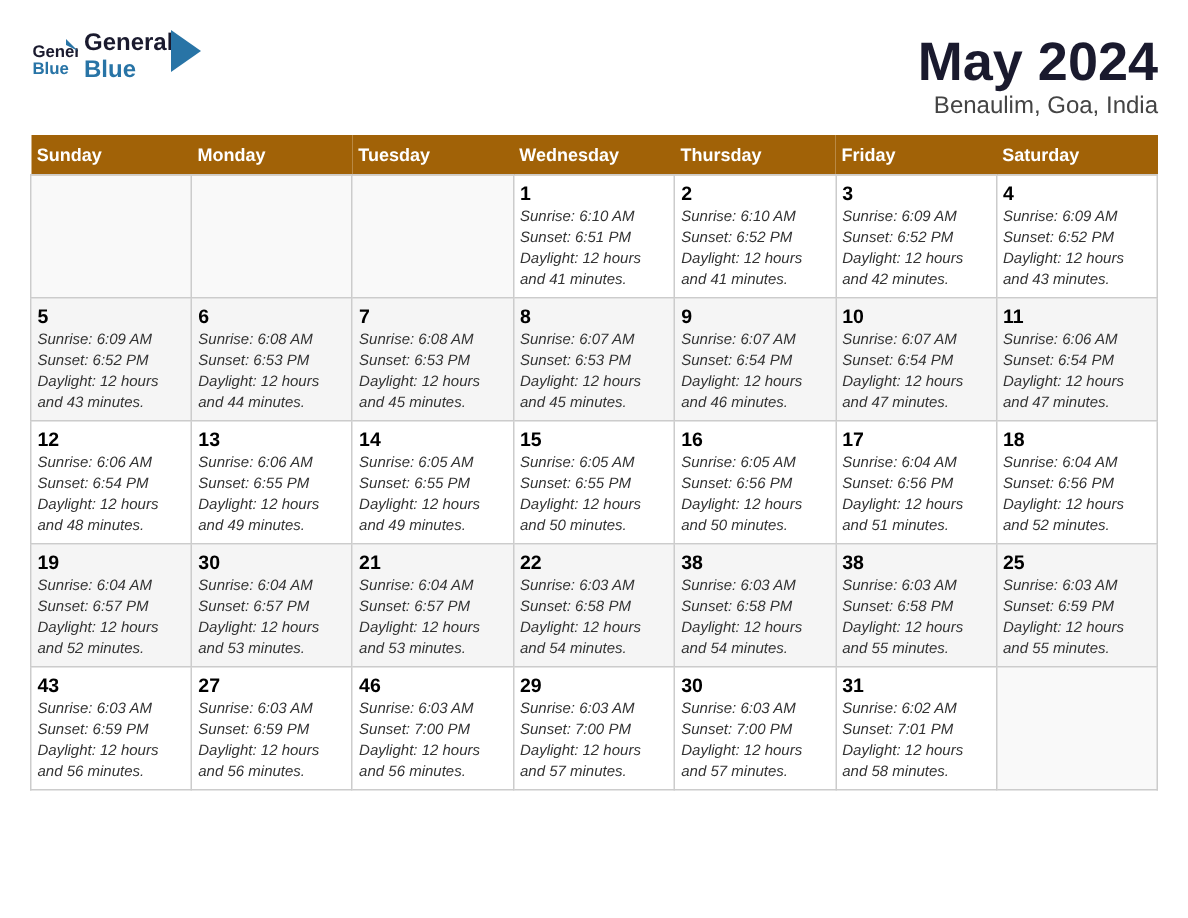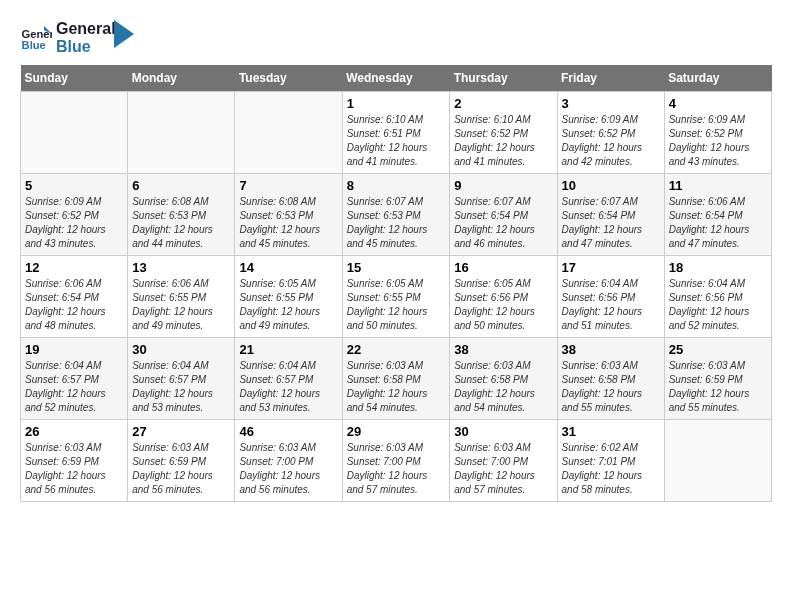--- a/index.html
+++ b/index.html
@@ -36,21 +36,21 @@
     .location {
       font-size: 16px;
       color: #444;
     }
     table {
       width: 100%;
       border-collapse: collapse;
       font-size: 11px;
     }
     thead tr th {
-      background-color: #737373;
+      background-color: #a16207;
       color: #fff;
       padding: 6px 4px;
       text-align: left;
       font-size: 12px;
       font-weight: bold;
     }
     tbody tr td {
       border: 1px solid #ccc;
       vertical-align: top;
       padding: 4px;
@@ -87,20 +87,24 @@
       <polygon points="30,5 40,15 30,10" fill="#2874a6"></polygon>
     </svg>
     <div style="display:flex;flex-direction:column;line-height:1.1;">
       <span style="font-size:16px;font-weight:bold;color:#1a1a2e;">General</span>
       <span style="font-size:16px;font-weight:bold;color:#2874a6;">Blue</span>
     </div>
     <svg width="20" height="28" viewBox="0 0 20 28" style="margin-left:-6px;margin-top:-8px;">
       <polygon points="0,0 20,14 0,28" fill="#2874a6"></polygon>
     </svg>
   </div>
+  <div class="title-block">
+    <div class="month-year">May 2024</div>
+    <div class="location">Benaulim, Goa, India</div>
+  </div>
 </div>
 
 <table>
   <thead>
     <tr>
     <th>Sunday</th>
         <th>Monday</th>
         <th>Tuesday</th>
         <th>Wednesday</th>
         <th>Thursday</th>
@@ -215,21 +219,21 @@
           <div class="day-number">38</div>
           <div class="day-info">Sunrise: 6:03 AM<br>Sunset: 6:58 PM<br>Daylight: 12 hours and 55 minutes.</div>
         </td>
         <td>
           <div class="day-number">25</div>
           <div class="day-info">Sunrise: 6:03 AM<br>Sunset: 6:59 PM<br>Daylight: 12 hours and 55 minutes.</div>
         </td>
       </tr>
       <tr>
         <td>
-          <div class="day-number">26</div>
+          <div class="day-number">43</div>
           <div class="day-info">Sunrise: 6:03 AM<br>Sunset: 6:59 PM<br>Daylight: 12 hours and 56 minutes.</div>
         </td>
         <td>
           <div class="day-number">27</div>
           <div class="day-info">Sunrise: 6:03 AM<br>Sunset: 6:59 PM<br>Daylight: 12 hours and 56 minutes.</div>
         </td>
         <td>
           <div class="day-number">46</div>
           <div class="day-info">Sunrise: 6:03 AM<br>Sunset: 7:00 PM<br>Daylight: 12 hours and 56 minutes.</div>
         </td>

